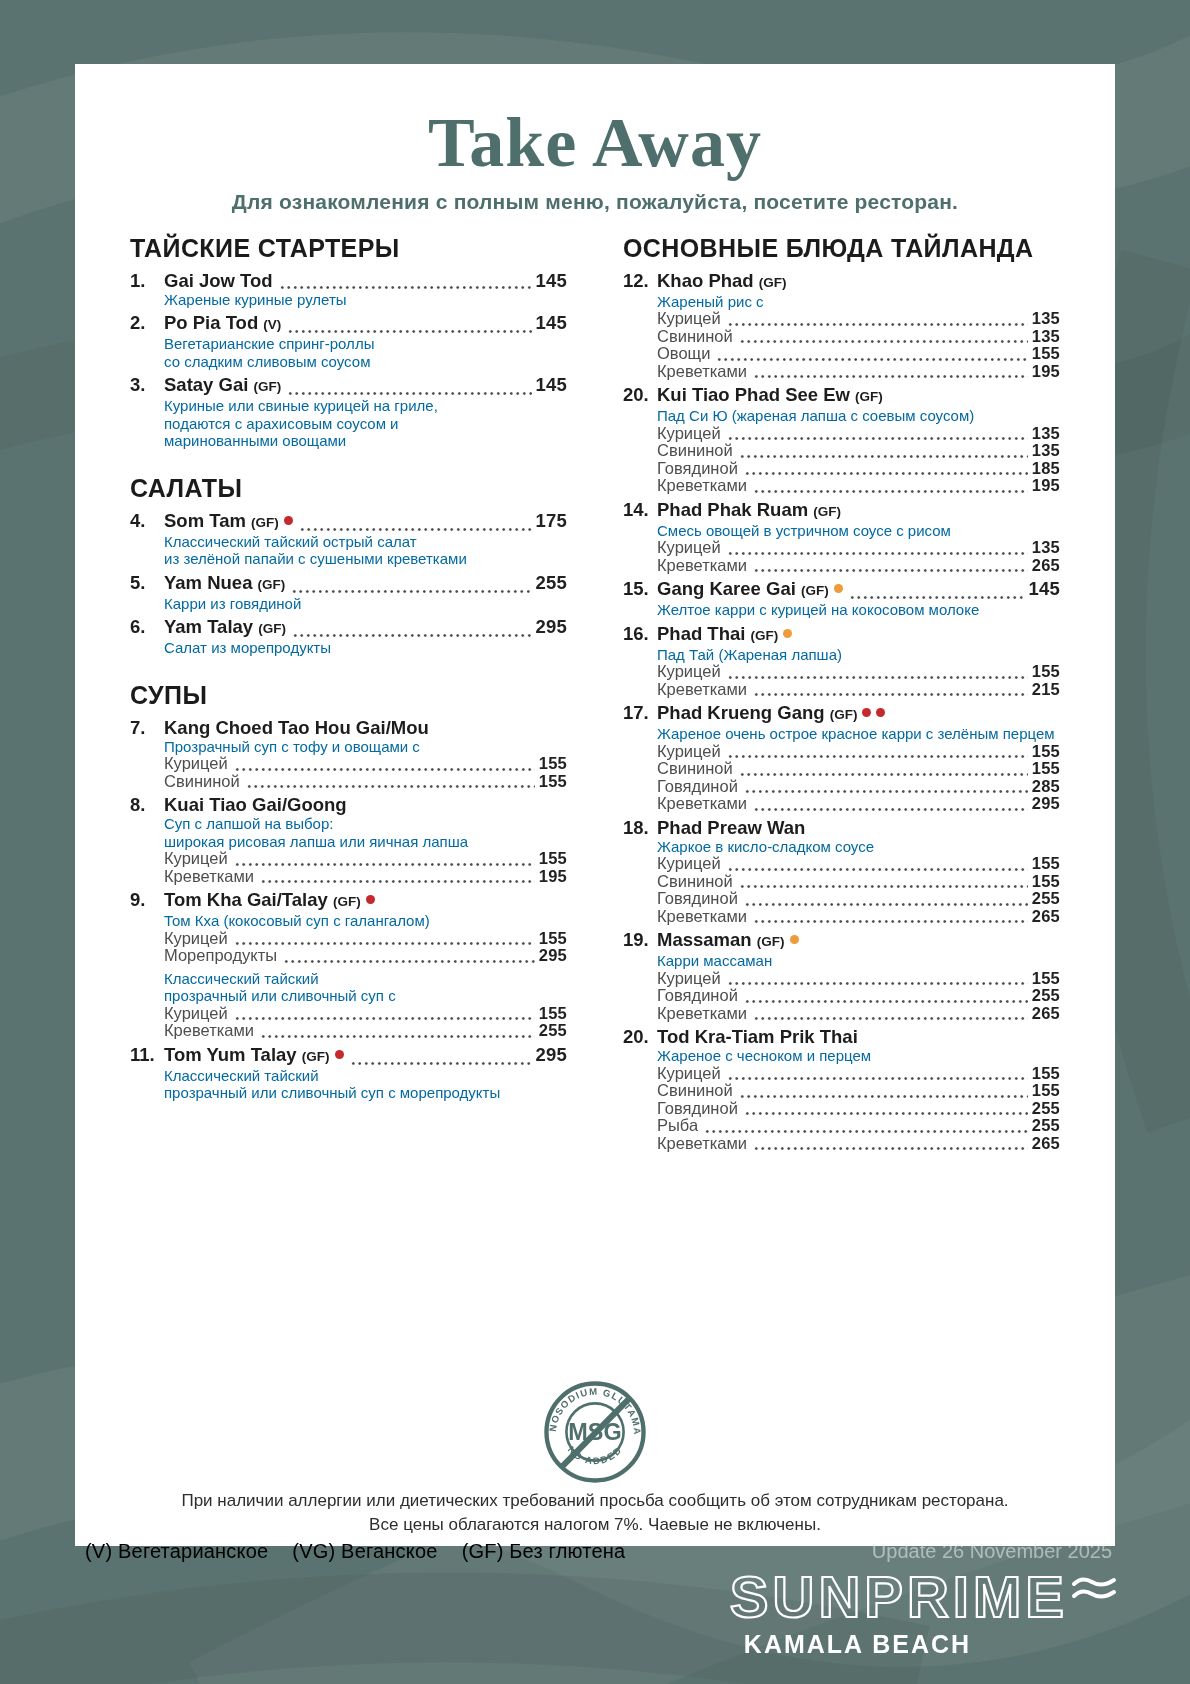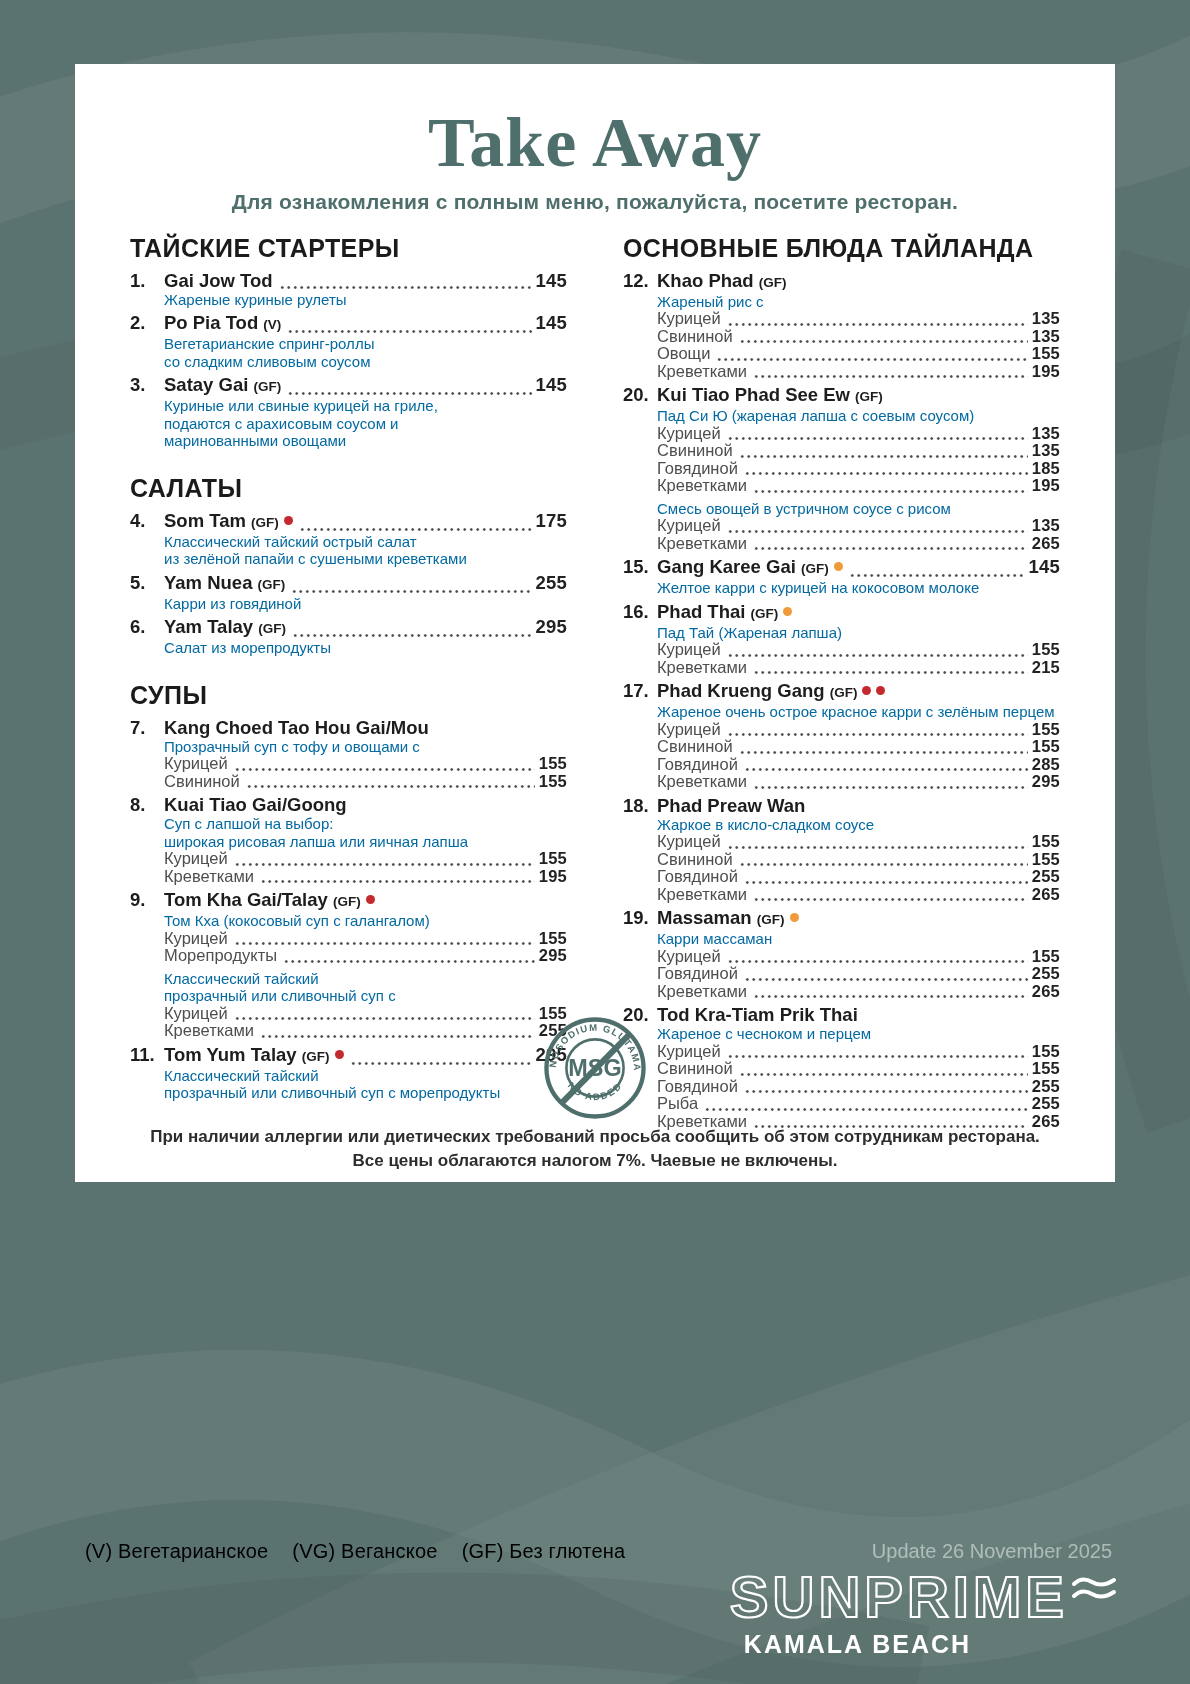--- a/index.html
+++ b/index.html
@@ -6,21 +6,21 @@
   body{
     width:1190px;height:1684px;position:relative;overflow:hidden;
     background:#5b7370;
     font-family:"Liberation Sans",sans-serif;
     -webkit-font-smoothing:antialiased;
   }
   
   .bg-waves{position:absolute;inset:0;pointer-events:none;}
   
   .card{
-    position:absolute;left:75px;top:64px;width:1040px;height:1118px;
+    position:absolute;left:75px;top:64px;width:1040px;height:1482px;
     background:#ffffff;box-sizing:border-box;padding:42px 55px 0 55px;
   }
   .card-header{text-align:center;}
   .title{
     font-family:"Liberation Serif",serif;font-weight:700;
     font-size:70px;line-height:1.05;color:#4e6f6b;margin:0;letter-spacing:1px;
   }
   .hours{
     font-size:29px;font-weight:700;color:#4e6f6b;margin-top:8px;letter-spacing:1px;
   }
@@ -49,21 +49,21 @@
   }
   .price{font-weight:600;color:#222222;letter-spacing:.2px;}
   .item-body{margin-left:34px;}
   .item-desc{font-size:15px;line-height:17.5px;color:#0369a1;font-weight:400;}
   .opt-row{display:flex;align-items:baseline;font-size:16.5px;line-height:17.5px;color:#4e4e4e;}
   .opt-row .price{font-size:16.5px;}
   
   .msg-badge{position:absolute;left:50%;bottom:58px;transform:translateX(-50%);}
   .card-notes{
     position:absolute;left:0;bottom:8px;width:100%;text-align:center;
-    font-size:17px;font-weight:700;color:#2d2d2d;line-height:1.45;
+    font-size:17px;font-weight:400;color:#2d2d2d;line-height:1.45;
   }
   
   .footer-legend{
     position:absolute;left:85px;top:1540px;display:flex;gap:24px;
     font-size:20px;color:#000000;letter-spacing:.2px;
   }
   .footer-update{
     position:absolute;right:78px;top:1540px;font-size:20px;color:rgba(233,240,238,.55);
   }
   .brand{position:absolute;right:72px;top:1568px;text-align:left;}
@@ -319,20 +319,24 @@
                 <span class="price">185</span>
               </div>
               <div class="opt-row">
                 <span class="opt-label">Креветками</span>
                 <span class="leader"></span>
                 <span class="price">195</span>
               </div>
             </div>
           </div>
           <div class="menu-item">
+            <div class="item-head">
+              <span class="item-num">14.</span>
+              <span class="item-name">Phad Phak Ruam <span class="item-tag">(GF)</span></span>
+            </div>
             <div class="item-body">
               <div class="item-desc">Смесь овощей в устричном соусе с рисом</div>
               <div class="opt-row">
                 <span class="opt-label">Курицей</span>
                 <span class="leader"></span>
                 <span class="price">135</span>
               </div>
               <div class="opt-row">
                 <span class="opt-label">Креветками</span>
                 <span class="leader"></span>

